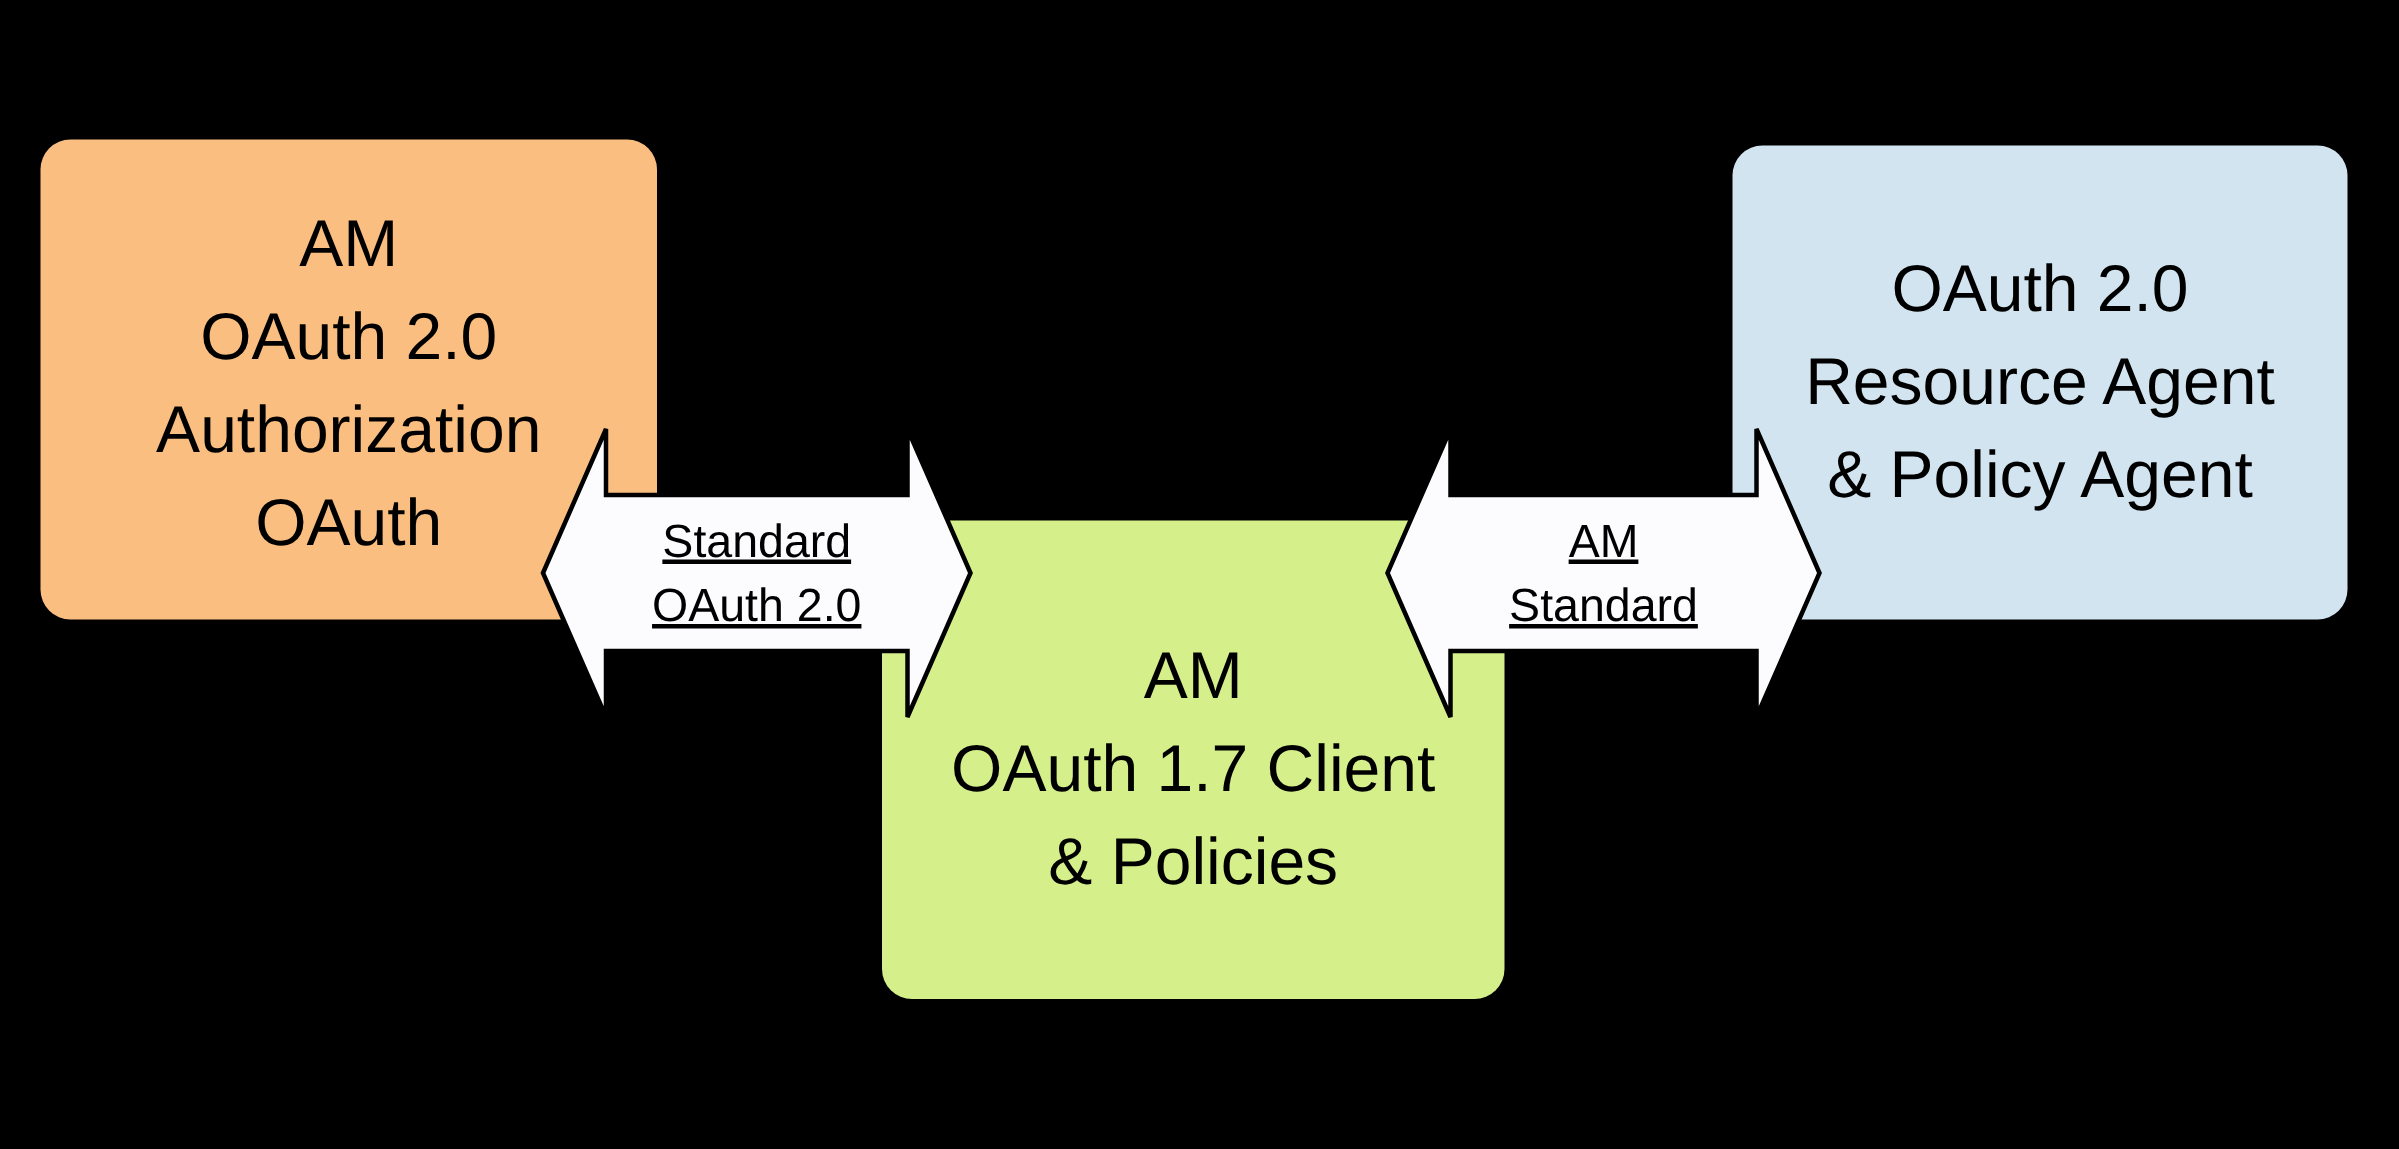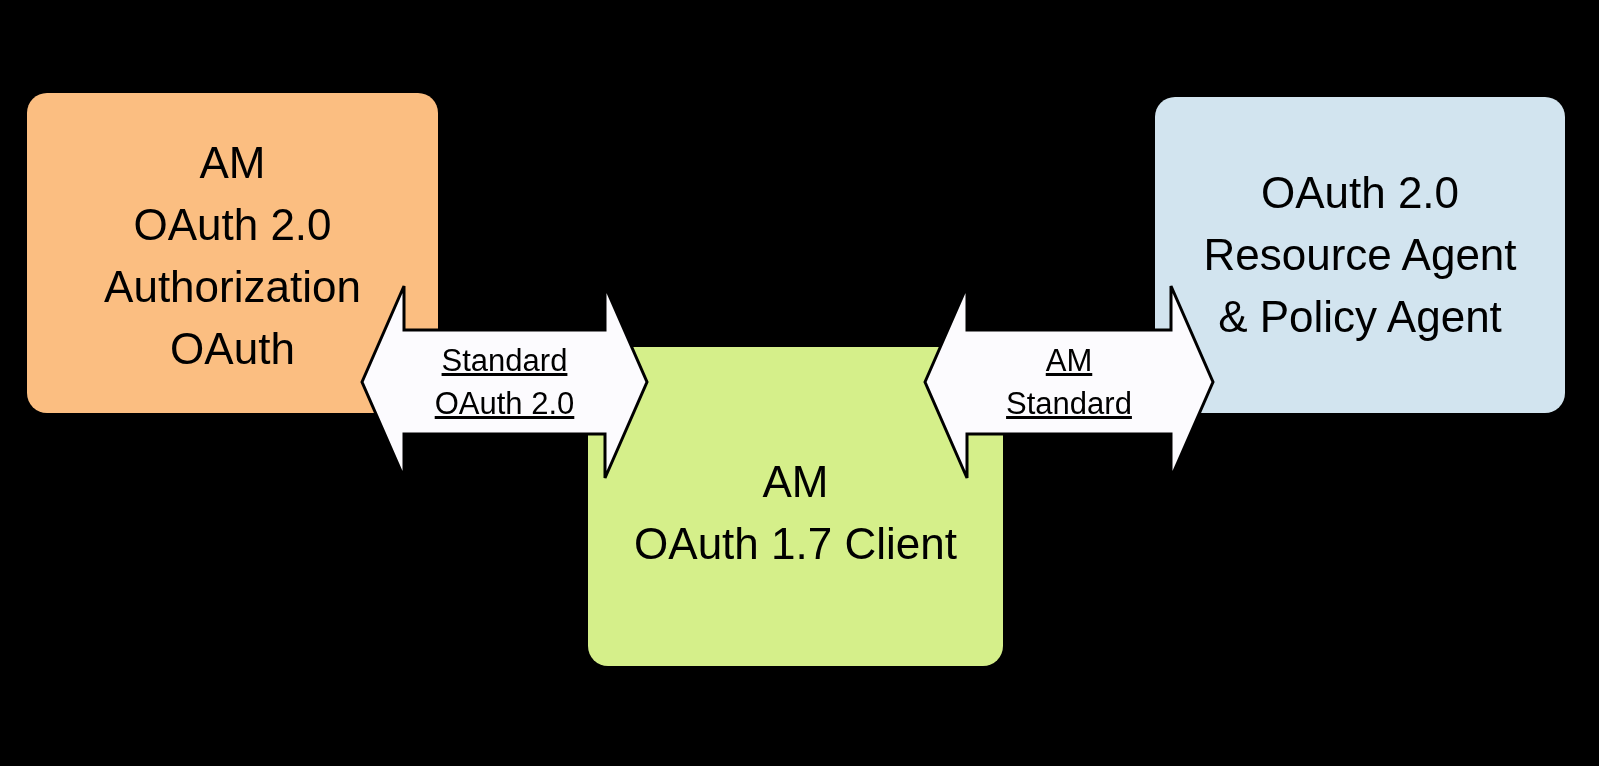--- a/index.html
+++ b/index.html
@@ -106,20 +106,21 @@
       <div>OAuth 2.0</div>
       <div>Authorization</div>
       <div>OAuth</div>
     </div>
   </div>
 
   <div class="node node-client" style="background-color: rgb(213, 239, 138);">
     <div class="node-label">
       <div>AM</div>
       <div>OAuth 1.7 Client</div>
+      <div>&amp; Policies</div>
     </div>
   </div>
 
   <div class="node node-resource" style="background-color: rgb(210, 228, 239);">
     <div class="node-label">
       <div>OAuth 2.0</div>
       <div>Resource Agent</div>
       <div>&amp; Policy Agent</div>
     </div>
   </div>

